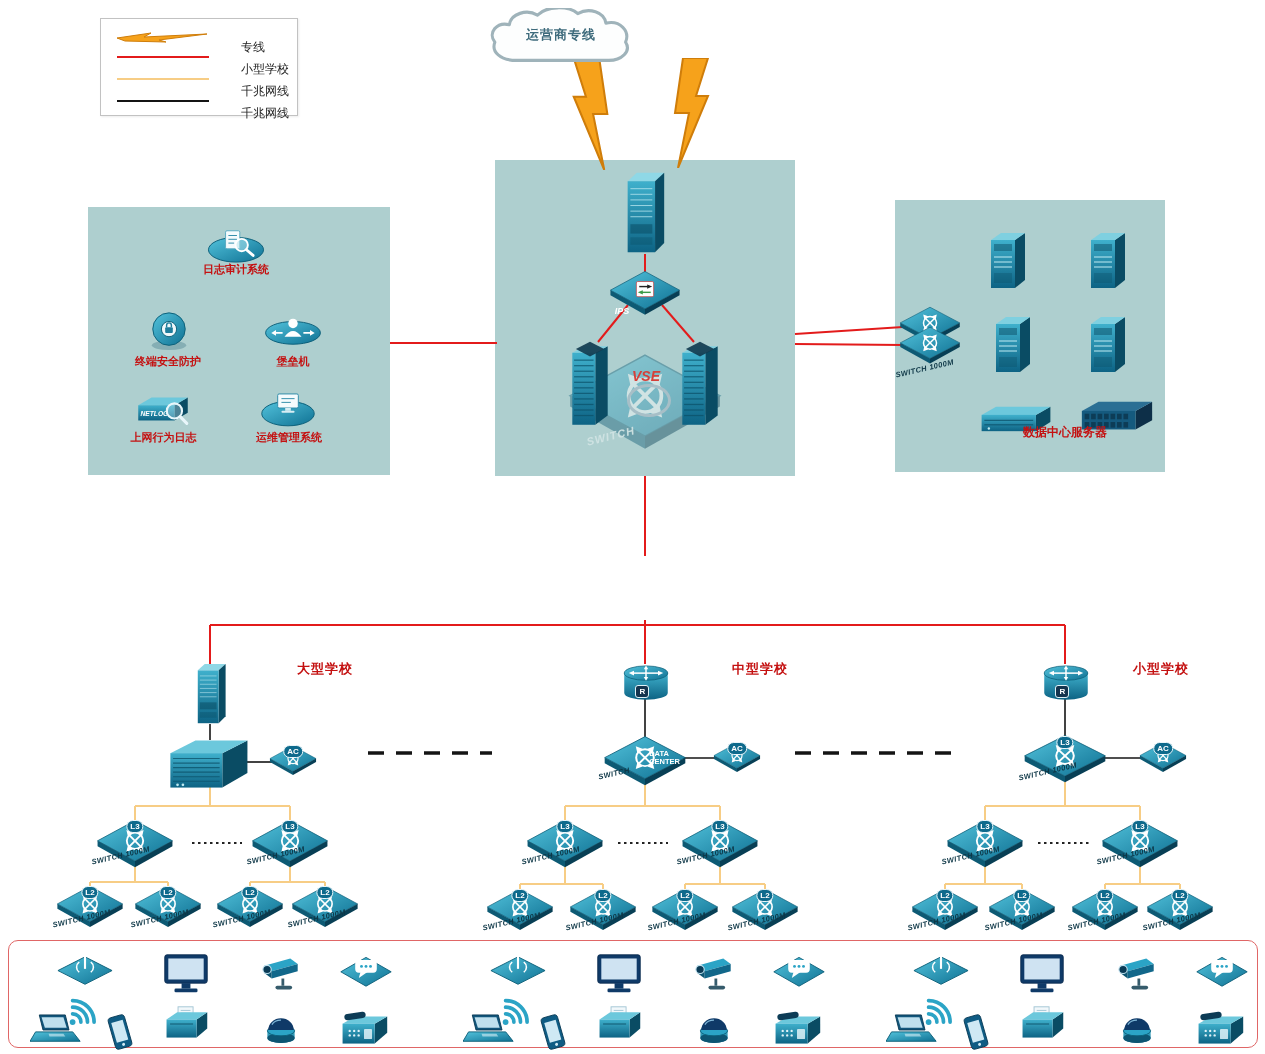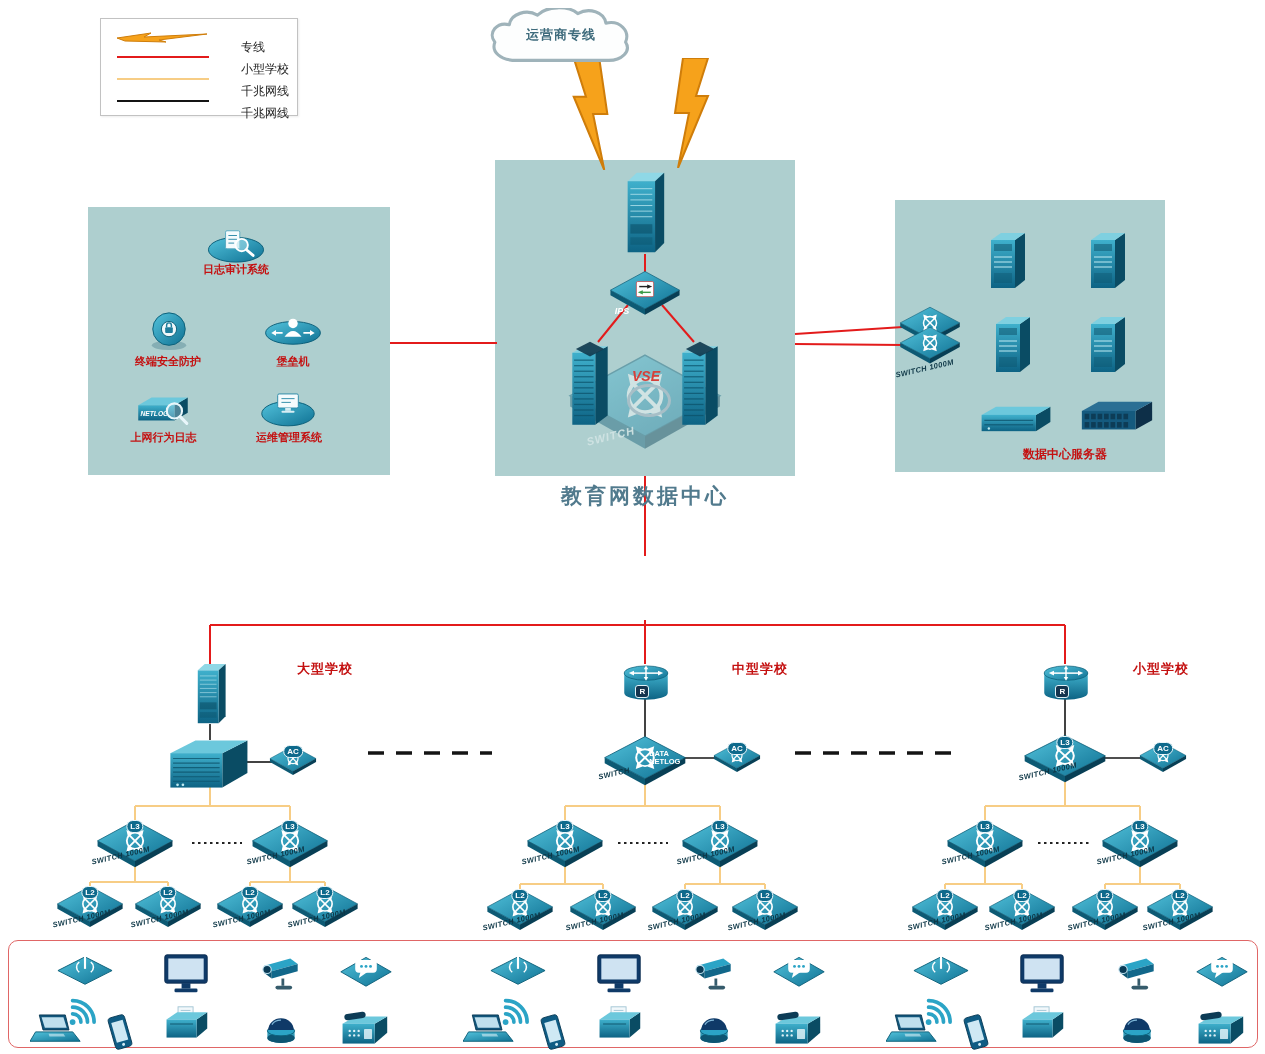--- a/index.html
+++ b/index.html
@@ -478,21 +478,20 @@
     <svg viewBox="0 0 52 104" width="100%" height="100%" preserveAspectRatio="none">
         <use href="#sym-server"></use>
       </svg>
   </div>
   <div class="dev" style="left:677px;top:338px;width:46px;height:96px;">
     <svg viewBox="0 0 52 104" width="100%" height="100%" preserveAspectRatio="none">
         <use href="#sym-server"></use>
       </svg>
   </div>
   <span id="vse-text">VSE</span>
-  <span id="dc-title" style="left:520px;top:482px;width:250px;">教育网数据中心</span>
 
   <div class="dev" style="left:205px;top:226px;width:62px;height:38px;">
     <svg viewBox="0 0 64 40" width="100%" height="100%">
         <use href="#sym-audit"></use>
       </svg>
   </div>
   <span class="red-label iconlbl" style="left:190px;top:262px;width:92px;">日志审计系统</span>
 
   <div class="dev" style="left:146px;top:310px;width:46px;height:42px;">
     <svg viewBox="0 0 48 44" width="100%" height="100%">
@@ -556,21 +555,21 @@
   <div class="dev" style="left:978px;top:402px;width:76px;height:33px;">
     <svg viewBox="0 0 84 36" width="100%" height="100%">
         <use href="#sym-flat1"></use>
       </svg>
   </div>
   <div class="dev" style="left:1078px;top:398px;width:78px;height:37px;">
     <svg viewBox="0 0 84 40" width="100%" height="100%">
         <use href="#sym-flat2"></use>
       </svg>
   </div>
-  <span class="red-label" style="left:985px;top:446px;width:160px;font-size:12px;">数据中心服务器</span>
+  <span class="red-label" style="left:985px;top:424px;width:160px;font-size:12px;">数据中心服务器</span>
 
   <span class="red-label school-label" style="left:290px;top:660px;width:70px;">大型学校</span>
   <span class="red-label school-label" style="left:725px;top:660px;width:70px;">中型学校</span>
   <span class="red-label school-label" style="left:1126px;top:660px;width:70px;">小型学校</span>
 
   <div class="dev" style="left:195px;top:662px;width:32px;height:64px;">
     <svg viewBox="0 0 46 92" width="100%" height="100%" preserveAspectRatio="none">
         <use href="#sym-fw"></use>
       </svg>
   </div>
@@ -583,21 +582,21 @@
   <div class="dev" style="left:622px;top:664px;width:48px;height:38px;">
     <svg viewBox="0 0 64 50" width="100%" height="100%" preserveAspectRatio="none">
         <use href="#sym-router"></use>
       </svg>
     <span class="rbadge">R</span>
   </div>
   <div class="dev" style="left:603px;top:735px;width:84px;height:55px;">
     <svg viewBox="0 0 100 68" width="100%" height="100%" preserveAspectRatio="none">
         <use href="#sym-switch"></use>
       </svg>
-    <span class="dclbl">DATA NETLOG</span>
+    <span class="dclbl">DATA CENTER</span>
     <span class="swlabel">SWITCH</span>
   </div>
 
   <div class="dev" style="left:1042px;top:664px;width:48px;height:38px;">
     <svg viewBox="0 0 64 50" width="100%" height="100%" preserveAspectRatio="none">
         <use href="#sym-router"></use>
       </svg>
     <span class="rbadge">R</span>
   </div>
   <div class="dev" style="left:1023px;top:734px;width:84px;height:53px;">

